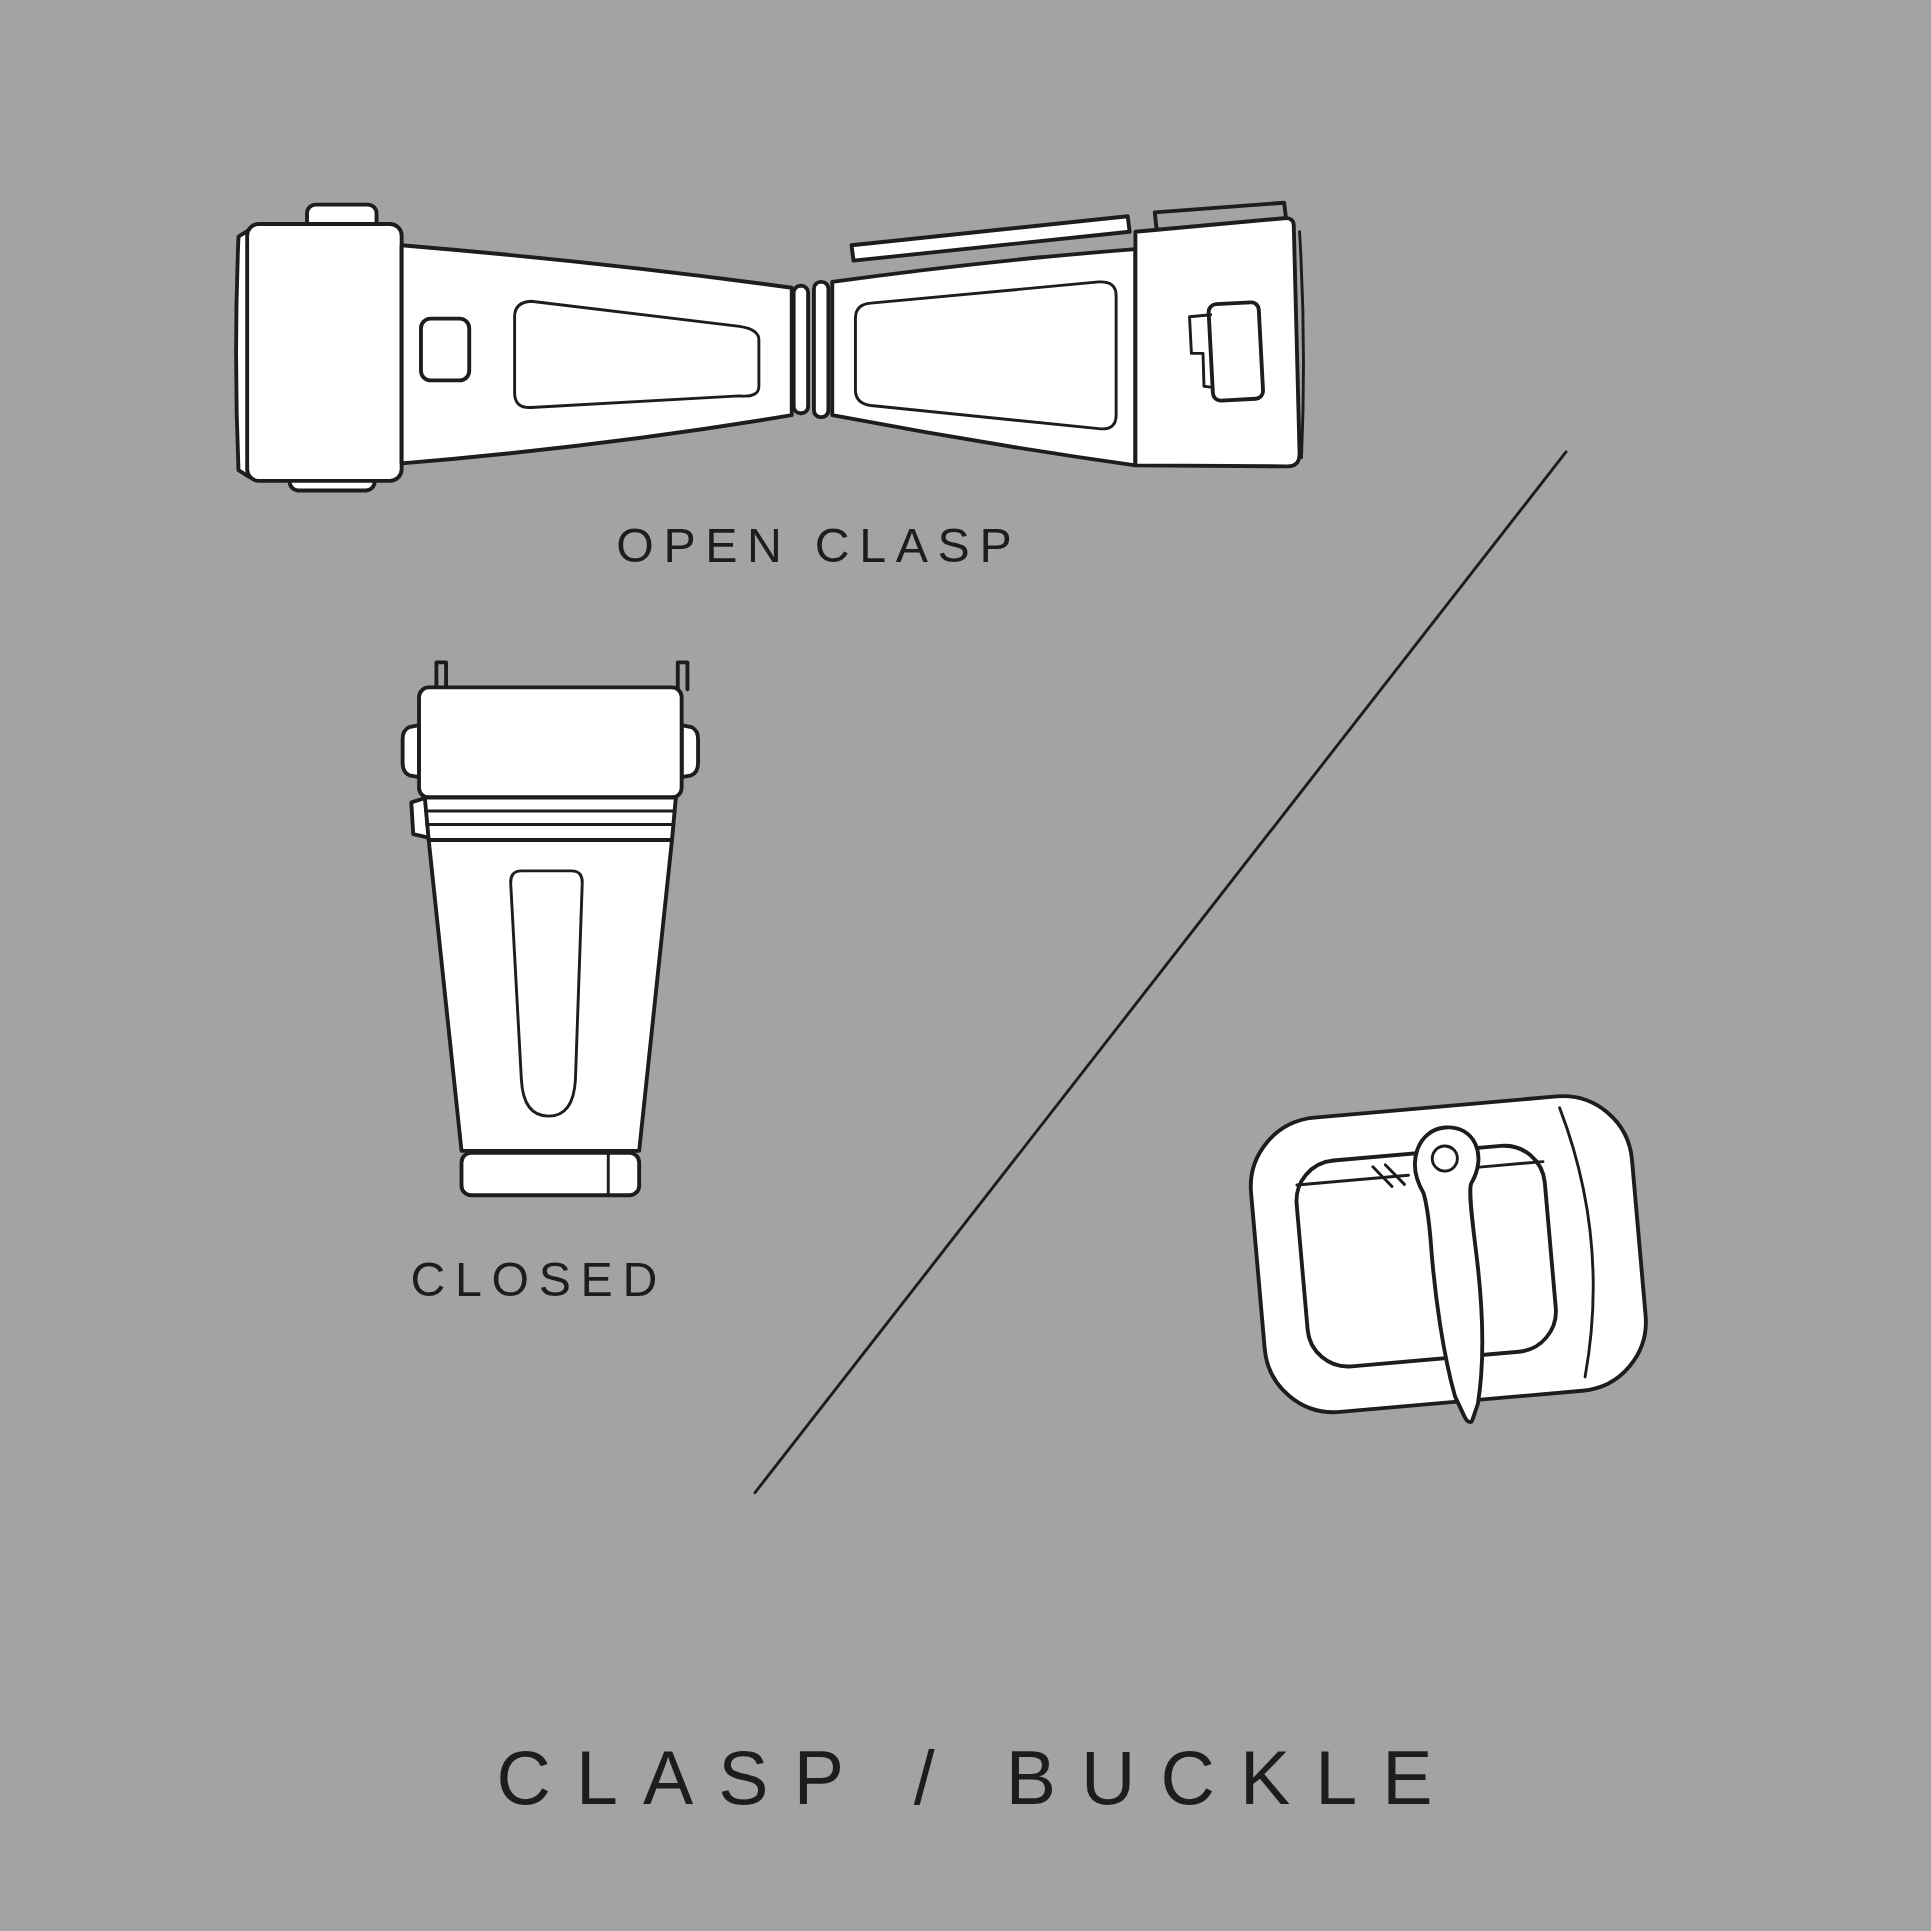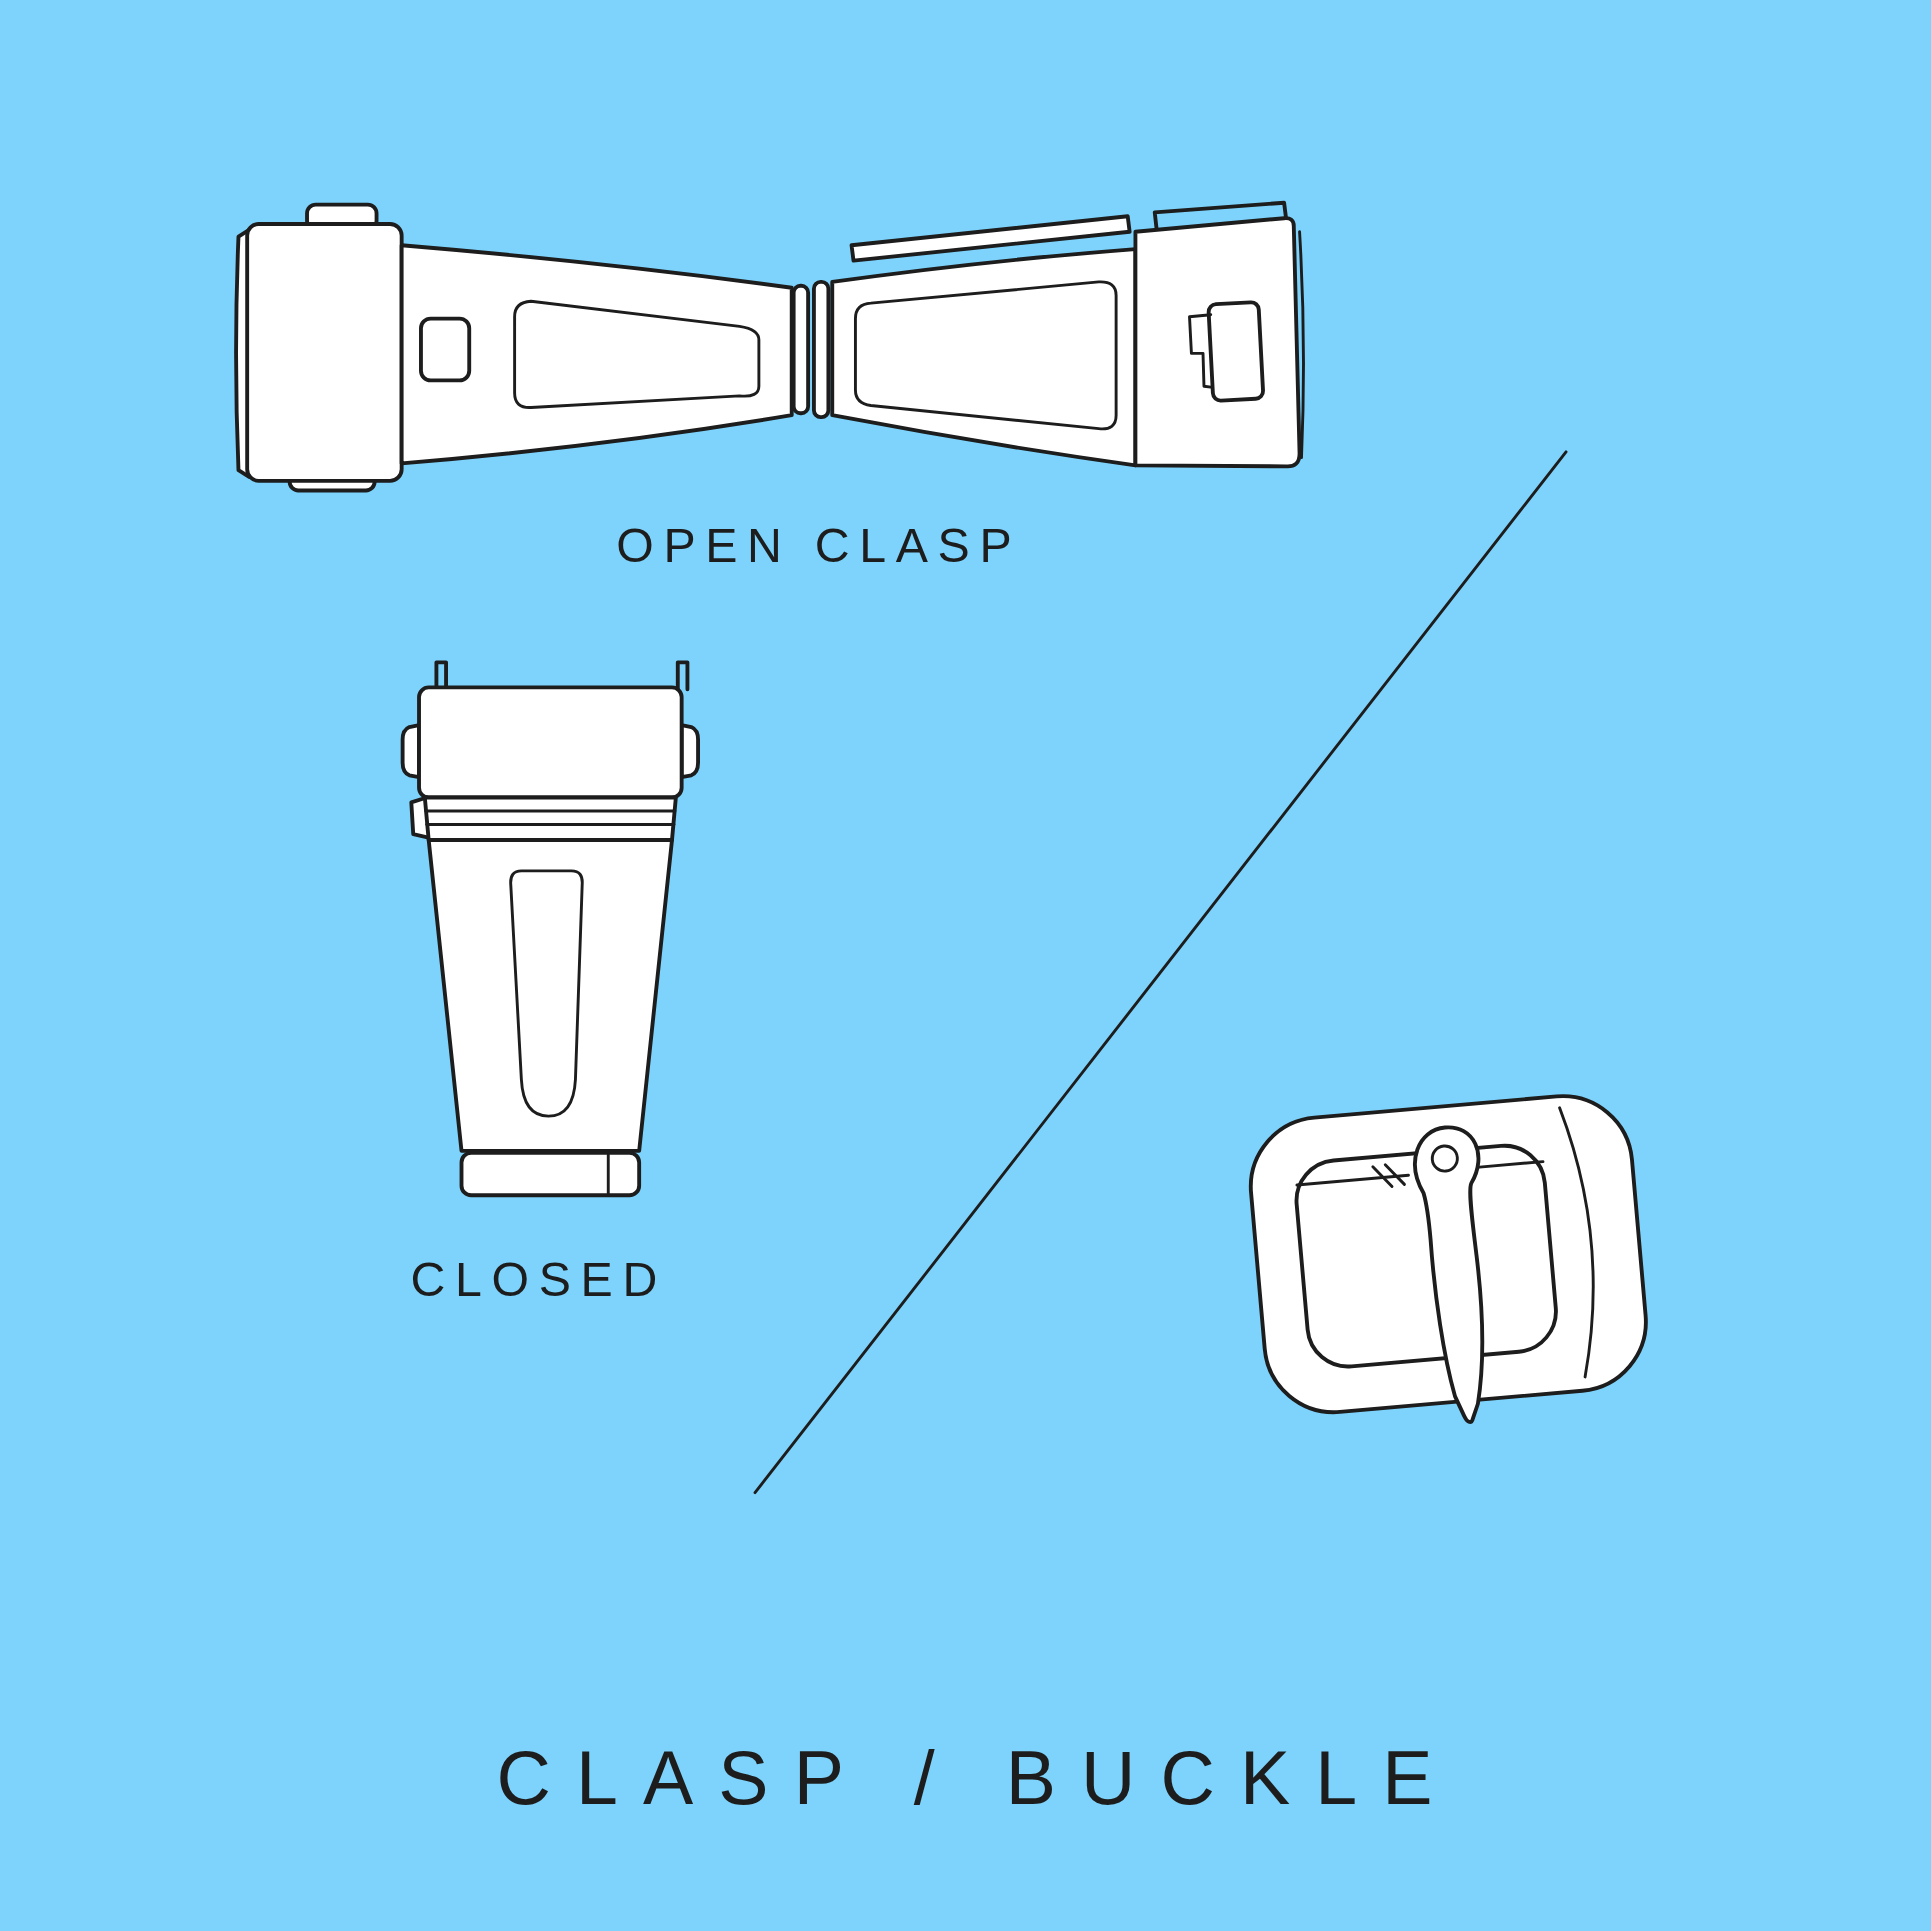--- a/index.html
+++ b/index.html
@@ -1,16 +1,16 @@
 <!DOCTYPE html>
 <html><head>
 <meta charset="utf-8">
 <style>
   html,body{margin:0;padding:0;background:#ffffff;}
-  .canvas{position:relative;width:1931px;height:1931px;background:#7dd3fc;overflow:hidden;text-align:right;}
+  .canvas{position:relative;width:1931px;height:1931px;background:#a3a3a3;overflow:hidden;text-align:right;}
   svg{display:block;}
   .label-text{
     font-family:"Liberation Sans", sans-serif;
     font-weight:400;
     fill:#1d1d1d;
     letter-spacing:10px;
   }
   .title-text{
     font-family:"Liberation Sans", sans-serif;
     font-weight:400;

